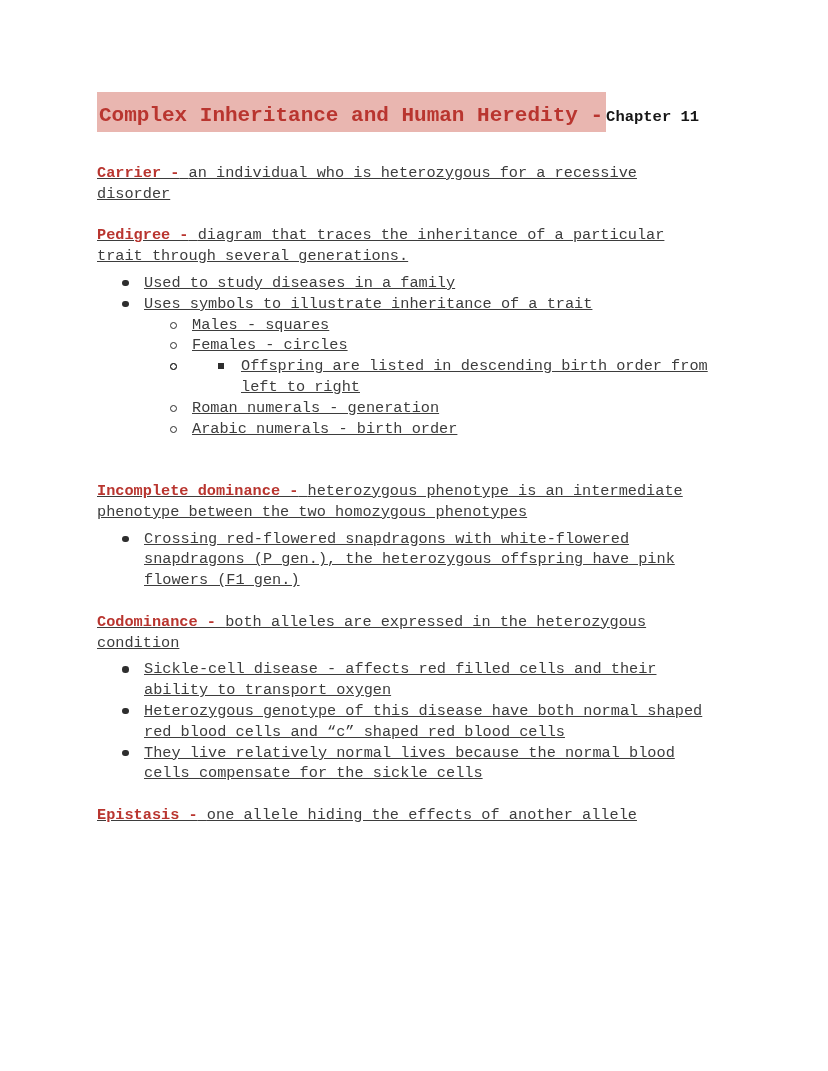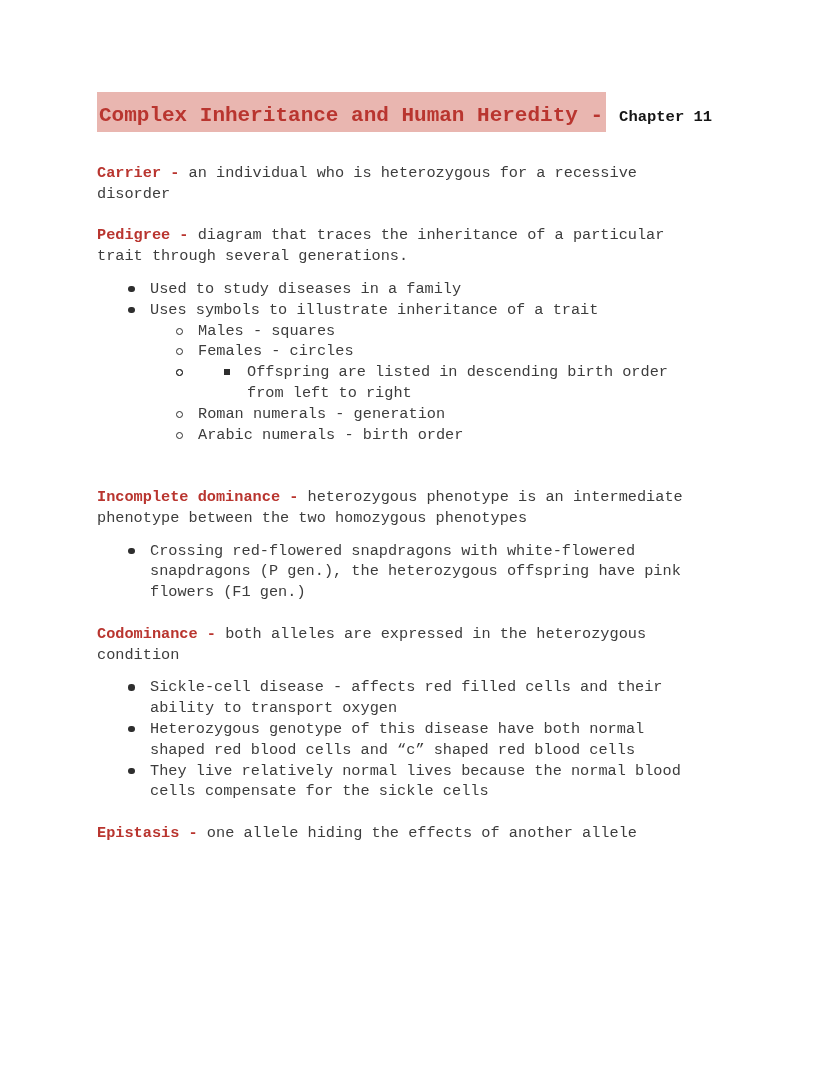--- a/index.html
+++ b/index.html
@@ -30,33 +30,33 @@
     font-size: 21px;
     line-height: 31px;
     color: var(--accent-red);
     background: var(--highlight-pink);
     padding: 12px 3px 5px 2px;
   }
   .chapter {
     font-weight: bold;
     font-size: 15.5px;
     color: var(--chapter-text);
-    margin-left: 13px;
   }
   .section { margin-top: 20.8px; }
   .section:first-child { margin-top: 0; }
   
   #sections .section:nth-child(3) { margin-top: 41.6px; }
   .para {
     margin: 0;
     font-size: 15.25px;
     line-height: 20.8px;
+    text-decoration: underline;
   }
   .term { font-weight: bold; color: var(--accent-red); }
-  ul.bullets { list-style: none; margin: 12px; padding: 0; }
+  ul.bullets { list-style: none; margin: 6px; padding: 0; text-decoration: underline; }
   ul.bullets li {
     position: relative;
     font-size: 15.25px;
     line-height: 20.8px;
   }
   li.lvl1 { padding-left: 41px; }
   li.lvl2 { padding-left: 89px; }
   li.lvl3 { padding-left: 138px; }
   .marker { position: absolute; top: 7px; display: block; }
   li.lvl1 .marker { left: 19px; }

